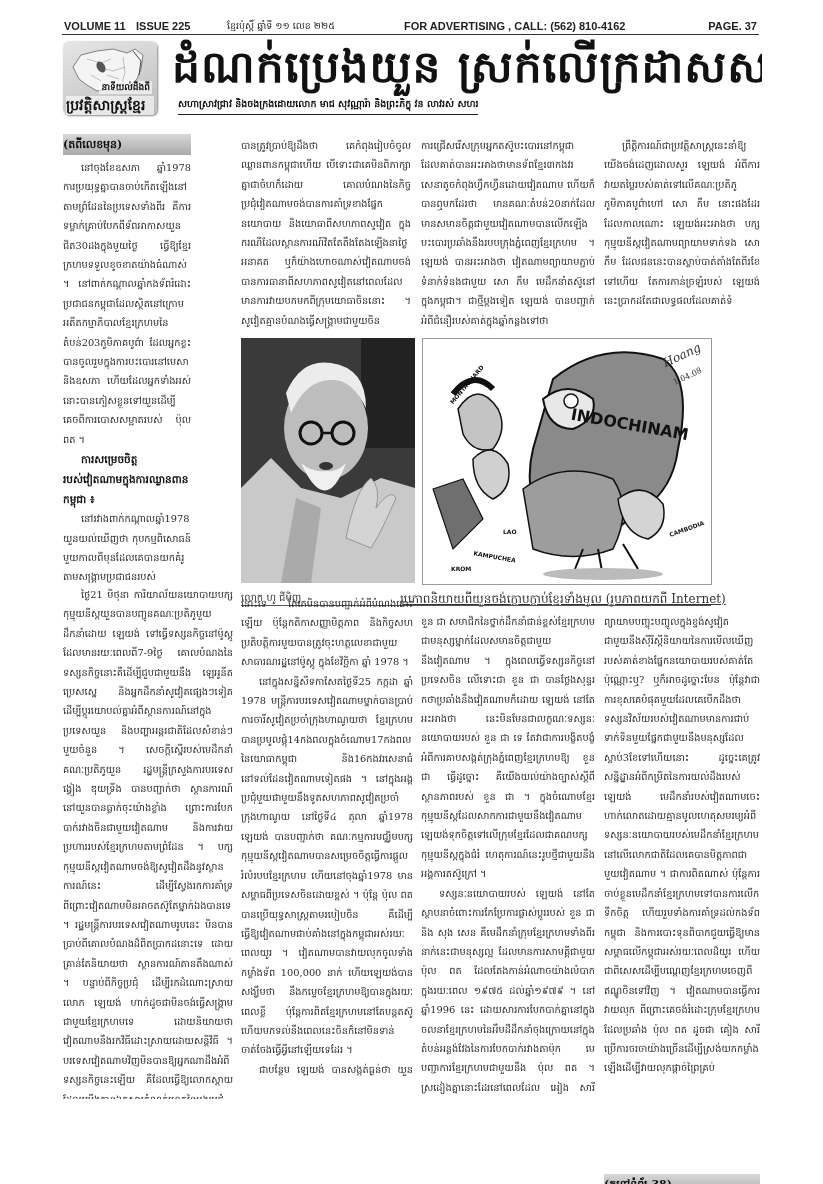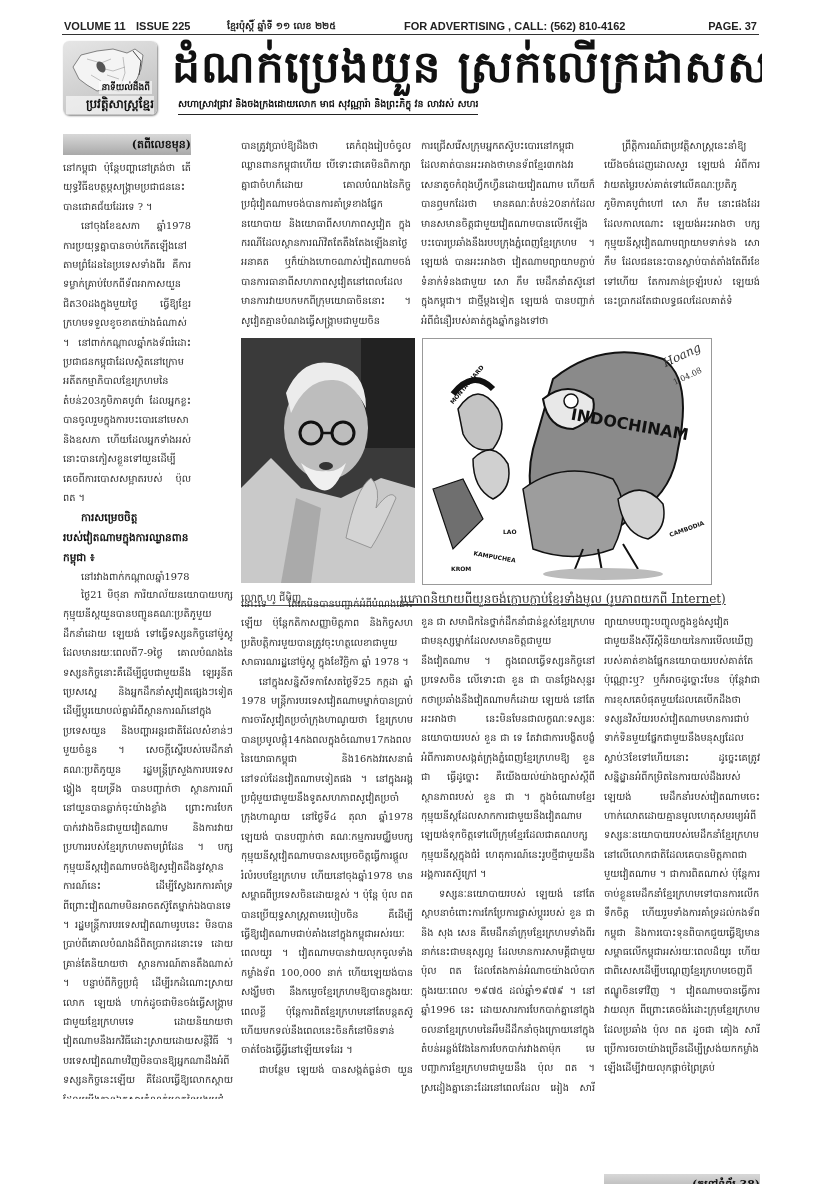--- a/index.html
+++ b/index.html
@@ -2,41 +2,41 @@
 <html><head>
 <meta charset="utf-8">
 <style>
   html,body{margin:0;padding:0;background:#fff;}
   body{width:823px;height:1184px;position:relative;overflow:hidden;font-family:"DejaVu Serif",serif;color:#222;}
   .topbar{position:absolute;left:62px;top:20px;width:697px;height:14px;border-bottom:1.5px solid #333;font-family:"Liberation Sans",sans-serif;font-weight:bold;font-size:11px;color:#222;}
   .topbar span{position:absolute;top:0;white-space:nowrap;}
   .logo{position:absolute;left:63px;top:41px;width:94px;height:74px;border-radius:6px;background:linear-gradient(160deg,#e6e6e6,#bdbdbd);box-shadow:1px 1px 2px #888;overflow:hidden;}
   .logo svg{position:absolute;left:4px;top:4px;}
   .logo .l1{position:absolute;right:5px;top:40px;font-size:9px;font-weight:bold;color:#111;background:rgba(255,255,255,.6);padding:0 2px;}
-  .logo .l2{position:absolute;left:3px;right:3px;top:55px;font-size:12px;font-weight:bold;color:#111;text-align:right;background:rgba(255,255,255,.6);}
+  .logo .l2{position:absolute;left:3px;right:3px;top:55px;font-size:14px;font-weight:bold;color:#111;text-align:left;background:rgba(255,255,255,.6);}
   .masthead{position:absolute;left:172px;top:38px;width:590px;height:58px;font-size:44px;font-weight:bold;color:#111;text-align:center;line-height:58px;letter-spacing:1px;white-space:nowrap;overflow:hidden;}
   .subtitle{position:absolute;left:178px;top:98px;width:300px;font-size:9.5px;font-weight:bold;color:#111;white-space:nowrap;overflow:hidden;}
   .subrule{position:absolute;left:178px;top:114px;width:300px;border-bottom:1.5px solid #222;}
   .col{position:absolute;font-size:9.8px;line-height:19.4px;text-align:justify;color:#2a2a2a;overflow:hidden;}
   .col p{margin:0;text-indent:0;}
   .col p.ind{text-indent:18px;}
   .col h4{margin:0;font-size:10.5px;font-weight:bold;line-height:20px;color:#111;text-indent:18px;}
-  .contbox{position:absolute;height:21px;background:linear-gradient(#d8d8d8,#a9a9a9);font-size:11px;font-weight:bold;color:#111;text-align:right;line-height:21px;}
+  .contbox{position:absolute;height:21px;background:linear-gradient(#d8d8d8,#a9a9a9);font-size:11px;font-weight:bold;color:#111;text-align:left;line-height:21px;}
   .photo{position:absolute;left:241px;top:338px;width:174px;height:245px;background:radial-gradient(ellipse at 45% 40%,#d9d9d9 0,#9a9a9a 30%,#4a4a4a 60%,#1e1e1e 100%);overflow:hidden;}
   .cartoon{position:absolute;left:422px;top:338px;width:288px;height:245px;background:#fff;border:1px solid #999;overflow:hidden;}
   .caption{position:absolute;top:591px;font-size:10px;color:#333;white-space:nowrap;text-align:left;}
   .caprule{position:absolute;left:241px;top:605px;width:470px;border-bottom:1.5px solid #555;}
 </style>
 </head>
 <body>
 
 <div class="topbar">
   <span style="left:2px">VOLUME 11</span>
   <span style="left:74px">ISSUE 225</span>
-  <span style="left:165px;font-family:'DejaVu Serif',serif;font-weight:bold;font-size:9.5px;">ខ្មែរប៉ុស្ដិ៍ ឆ្នាំទី ១១ លេខ ២២៥</span>
+  <span style="left:165px;font-family:'DejaVu Serif',serif;font-weight:normal;font-size:9.5px;">ខ្មែរប៉ុស្ដិ៍ ឆ្នាំទី ១១ លេខ ២២៥</span>
   <span style="left:342px">FOR ADVERTISING ,  CALL: (562) 810-4162</span>
   <span style="right:2px">PAGE. 37</span>
 </div>
 
 <div class="logo">
   <svg width="86" height="50" viewBox="0 0 86 50">
     <path d="M6 22 L14 10 L30 6 L46 4 L60 8 L68 4 L76 10 L74 24 L70 34 L62 42 L52 46 L40 44 L30 46 L20 40 L12 34 Z" fill="#f4f4f4" stroke="#666" stroke-width="0.8"></path>
     <path d="M20 14 L34 18 L44 14 M30 22 L46 26 L58 22 M40 30 L52 34 M24 30 L34 36 M56 12 L58 28 L54 40" stroke="#888" stroke-width="0.5" fill="none"></path>
     <ellipse cx="34" cy="22" rx="4" ry="6" fill="#555" transform="rotate(-30 34 22)"></ellipse>
     <path d="M66 6 L74 16 L72 30" stroke="#444" stroke-width="1" fill="none"></path>
@@ -45,21 +45,20 @@
   <div class="l2">ប្រវត្តិសាស្ត្រខ្មែរ</div>
 </div>
 
 <div class="masthead">ដំណក់ប្រេងយួន ស្រក់លើក្រដាសសខ្មែរ</div>
 <div class="subtitle">សហាស្រាវជ្រាវ និងចងក្រងដោយលោក មាជ សុវណ្ណារ៉ា និងព្រះភិក្ខុ វន លាវរស់ សហរដ្ឋអាមេរិក</div>
 <div class="subrule"></div>
 
 <div class="contbox" style="left:63px;top:134px;width:128px;">(តពីលេខមុន)</div>
 
 <div class="col" style="left:63px;top:158px;width:128px;height:425px;">
-  <p>នៅកម្ពុជា ប៉ុន្តែបញ្ហានៅត្រង់ថា តើយុទ្ធវិធីឧបត្ថម្ភសង្គ្រាមប្រជាជននេះបានជោគជ័យដែរទេ ? ។</p>
   <p class="ind">នៅចុងខែឧសភា ឆ្នាំ1978 ការប្រយុទ្ធគ្នាបានចាប់កើតឡើងនៅតាមព្រំដែននៃប្រទេសទាំងពីរ គឺការទម្លាក់គ្រាប់បែកពីទ័ពអាកាសយួនជិត30ដងក្នុងមួយថ្ងៃ ធ្វើឱ្យខ្មែរក្រហមទទួលខូចខាតយ៉ាងធំណាស់ ។ នៅពាក់កណ្ដាលឆ្នាំកងទ័ពរំដោះប្រជាជនកម្ពុជាដែលស្ថិតនៅក្រោមអតីតកម្មាភិបាលខ្មែរក្រហមនៃតំបន់203ភូមិភាគបូព៌ា ដែលអ្នកខ្លះបានចូលរួមក្នុងការបះបោរនៅមេសា និងឧសភា ហើយដែលអ្នកទាំងអស់នោះបានភៀសខ្លួនទៅយួនដើម្បីគេចពីការបោសសម្អាតរបស់ ប៉ុល ពត ។</p>
   <h4>ការសម្រេចចិត្តរបស់វៀតណាមក្នុងការឈ្លានពានកម្ពុជា ៖</h4>
   <p class="ind">នៅរវាងពាក់កណ្ដាលឆ្នាំ1978 យួនយល់ឃើញថា កុបកម្មពិសោធន៍មួយកាលពីមុនដែលគេបានយកគំរូតាមសង្គ្រាមប្រជាជនរបស់ប្រធានម៉ៅនោះមិនបានជោគជ័យទេ ។ អង្គភាពយោធាដែលស្មោះត្រង់និង ប៉ុល ពត និងនគរបាលហៅថា ប៉ុលិសមជ្ឈិមបក្សមានអំណាចខ្លាំងណាស់ ដំណោះស្រាយតែមួយគត់គឺលើកទ័ពចូលឈ្លានពានតាមចម្ងាយដូចដែលសហភាពសូវៀតធ្លាប់បានធ្វើនៅឆេកូ កាលពីឆ្នាំ1968 ដូច្នេះដែរ ។</p>
 </div>
 
 <div class="col" style="left:241px;top:136px;width:170px;height:195px;">
   <p>បានត្រូវប្រាប់ឱ្យដឹងថា គេកំពុងរៀបចំចូលឈ្លានពានកម្ពុជាហើយ បើទោះជាគេមិនពិភាក្សាគ្នាជាចំហក៏ដោយ គោលបំណងនៃកិច្ចប្រជុំវៀតណាមចង់បានការគាំទ្រខាងផ្នែកនយោបាយ និងយោធាពីសហភាពសូវៀត ក្នុងករណីដែលស្ថានការណ៍វិតតែតឹងតែងឡើងនាថ្ងៃអនាគត ឬក៏យ៉ាងហោចណាស់វៀតណាមចង់បានការធានាពីសហភាពសូវៀតនៅពេលដែលមានការវាយបកមកពីក្រុមយោធាចិននោះ ។ សូវៀតគ្មានបំណងធ្វើសង្គ្រាមជាមួយចិនដោយសាររឿងវៀតណាម និងកម្ពុជា</p>
 </div>
 
 <div class="col" style="left:421px;top:136px;width:174px;height:195px;">

